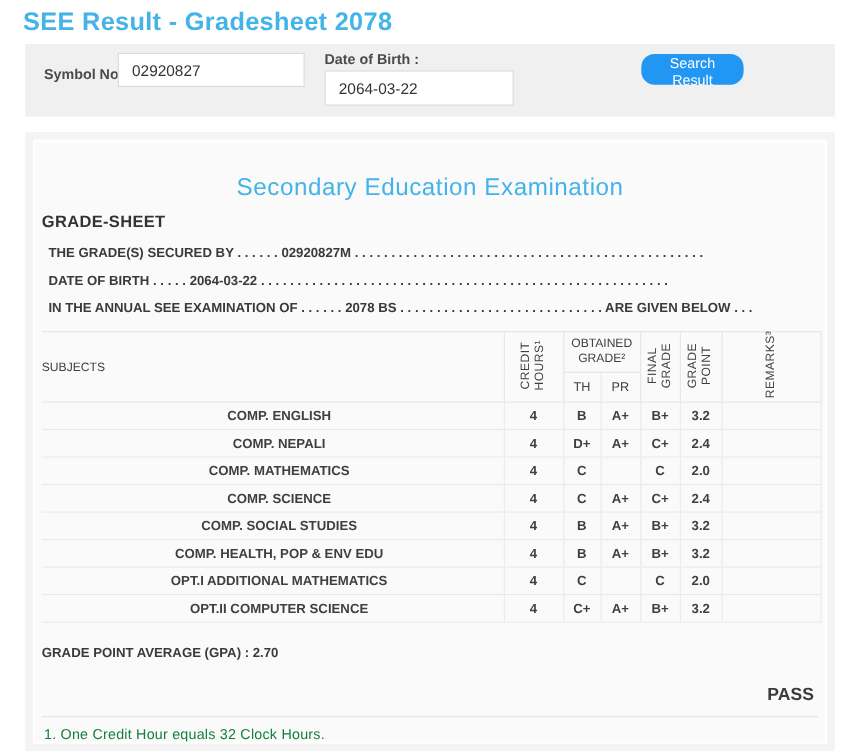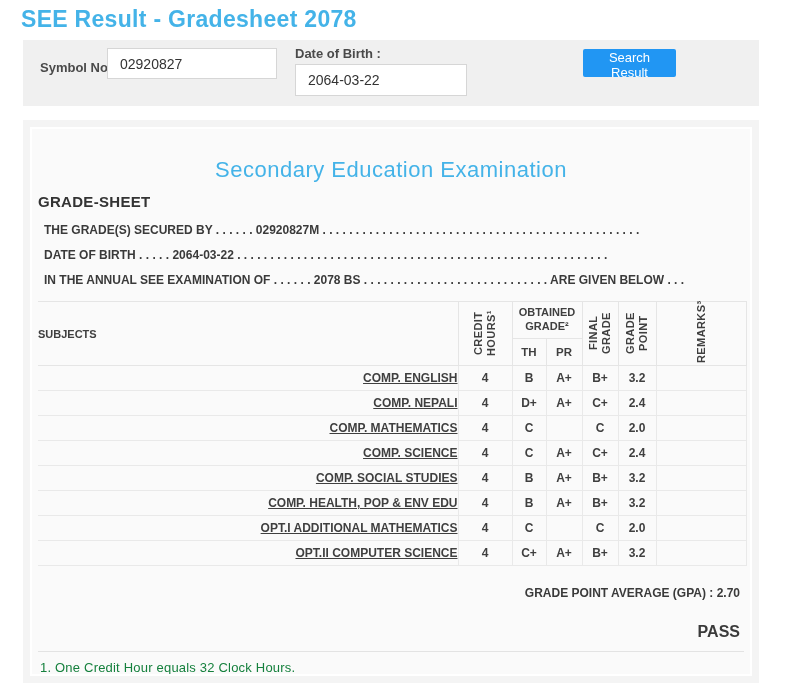--- a/index.html
+++ b/index.html
@@ -29,21 +29,21 @@
   .lbl-dob   { left: 272px; top: 6px; color: #3a3a3a; }
   .search-bar input {
     position: absolute; background: #fff; border: 1px solid #d6d6d6;
     font-family: "Liberation Sans", sans-serif;
     font-size: 14px; color: #333; padding: 0 0 0 12px; outline: none;
   }
   .inp-symbol { left: 84px;  top: 8px;  width: 170px; height: 31px; }
   .inp-dob    { left: 272px; top: 24px; width: 172px; height: 32px; }
   .search-btn {
     position: absolute; left: 560px; top: 9px; width: 93px; height: 28px;
-    background: #2196f3; color: #ffffff; border: none; border-radius: 2px;
+    background: #2196f3; color: #ffffff; border: none; border-radius: 12px;
     font-family: "Liberation Sans", sans-serif; font-size: 13px; cursor: pointer;
   }
 
   
   .panel {
     position: absolute; left: 23px; top: 120px;
     width: 736px; height: 563px;
     background: #f4f4f4; padding: 7px;
   }
   .panel-inner {
@@ -68,42 +68,42 @@
     padding-left: 6px;
   }
 
   
   table.grades {
     margin-top: 8px; width: 708px; border-collapse: collapse; table-layout: fixed;
     border-top: 1px solid #e5e5e5;
     font-size: 12px; font-weight: 700; color: #3f3f3f;
   }
   table.grades th, table.grades td { padding: 0; }
-  thead th { font-size: 11px; font-weight: 700; color: #3f3f3f; margin-left: 26px; }
+  thead th { font-size: 11px; font-weight: 400; color: #3f3f3f; margin-left: 26px; }
   th.h-subjects { text-align: left; padding-left: 12px; border-bottom: 1px solid #e5e5e5; }
   th.vcell { border-left: 1px solid #e5e5e5; border-bottom: 1px solid #e5e5e5; vertical-align: middle; text-align: center; }
   th.h-remarks { border-right: 1px solid #e5e5e5; }
   th.h-obtained {
     border-left: 1px solid #e5e5e5; border-bottom: 1px solid #e5e5e5;
     height: 37px; text-align: center; line-height: 1.25; font-size: 11px;
     padding: 2px 6px 0;
   }
   th.h-sub { border-left: 1px solid #e5e5e5; border-bottom: 1px solid #e5e5e5; height: 27px; text-align: center; font-size: 11.5px; }
   .vtext {
     writing-mode: vertical-rl; transform: rotate(180deg);
     height: 60px; margin: 0 auto; line-height: 1.15; letter-spacing: 0.4px;
     white-space: normal; display: inline-block;
   }
   tbody td { height: 25px; border-bottom: 1px solid #e9e9e9; text-align: center; }
-  tbody td.c-subject { text-align: right; padding-left: 12px; text-decoration: underline; }
+  tbody td.c-subject { text-align: center; padding-left: 12px; }
   tbody td.bl { border-left: 1px solid #e9e9e9; }
   tbody td.c-remarks { border-right: 1px solid #e9e9e9; }
 
   .gpa-line {
-    margin-top: 20px; text-align: right; padding-right: 4px;
+    margin-top: 20px; text-align: left; padding-right: 4px;
     font-size: 12px; font-weight: 700; color: #3a3a3a;
   }
   .result-line {
     margin-top: 23px; text-align: right; padding-right: 4px;
     font-size: 16px; font-weight: 700; color: #3a3a3a;
   }
   .notes-sep { margin-top: 10px; border-top: 1px solid #e3e3e3; }
   .notes { margin-top: 6px; font-size: 13px; font-weight: 400; color: #15803d; line-height: 20px; padding-left: 2px; letter-spacing: 0.2px; }
 </style>
 </head>

